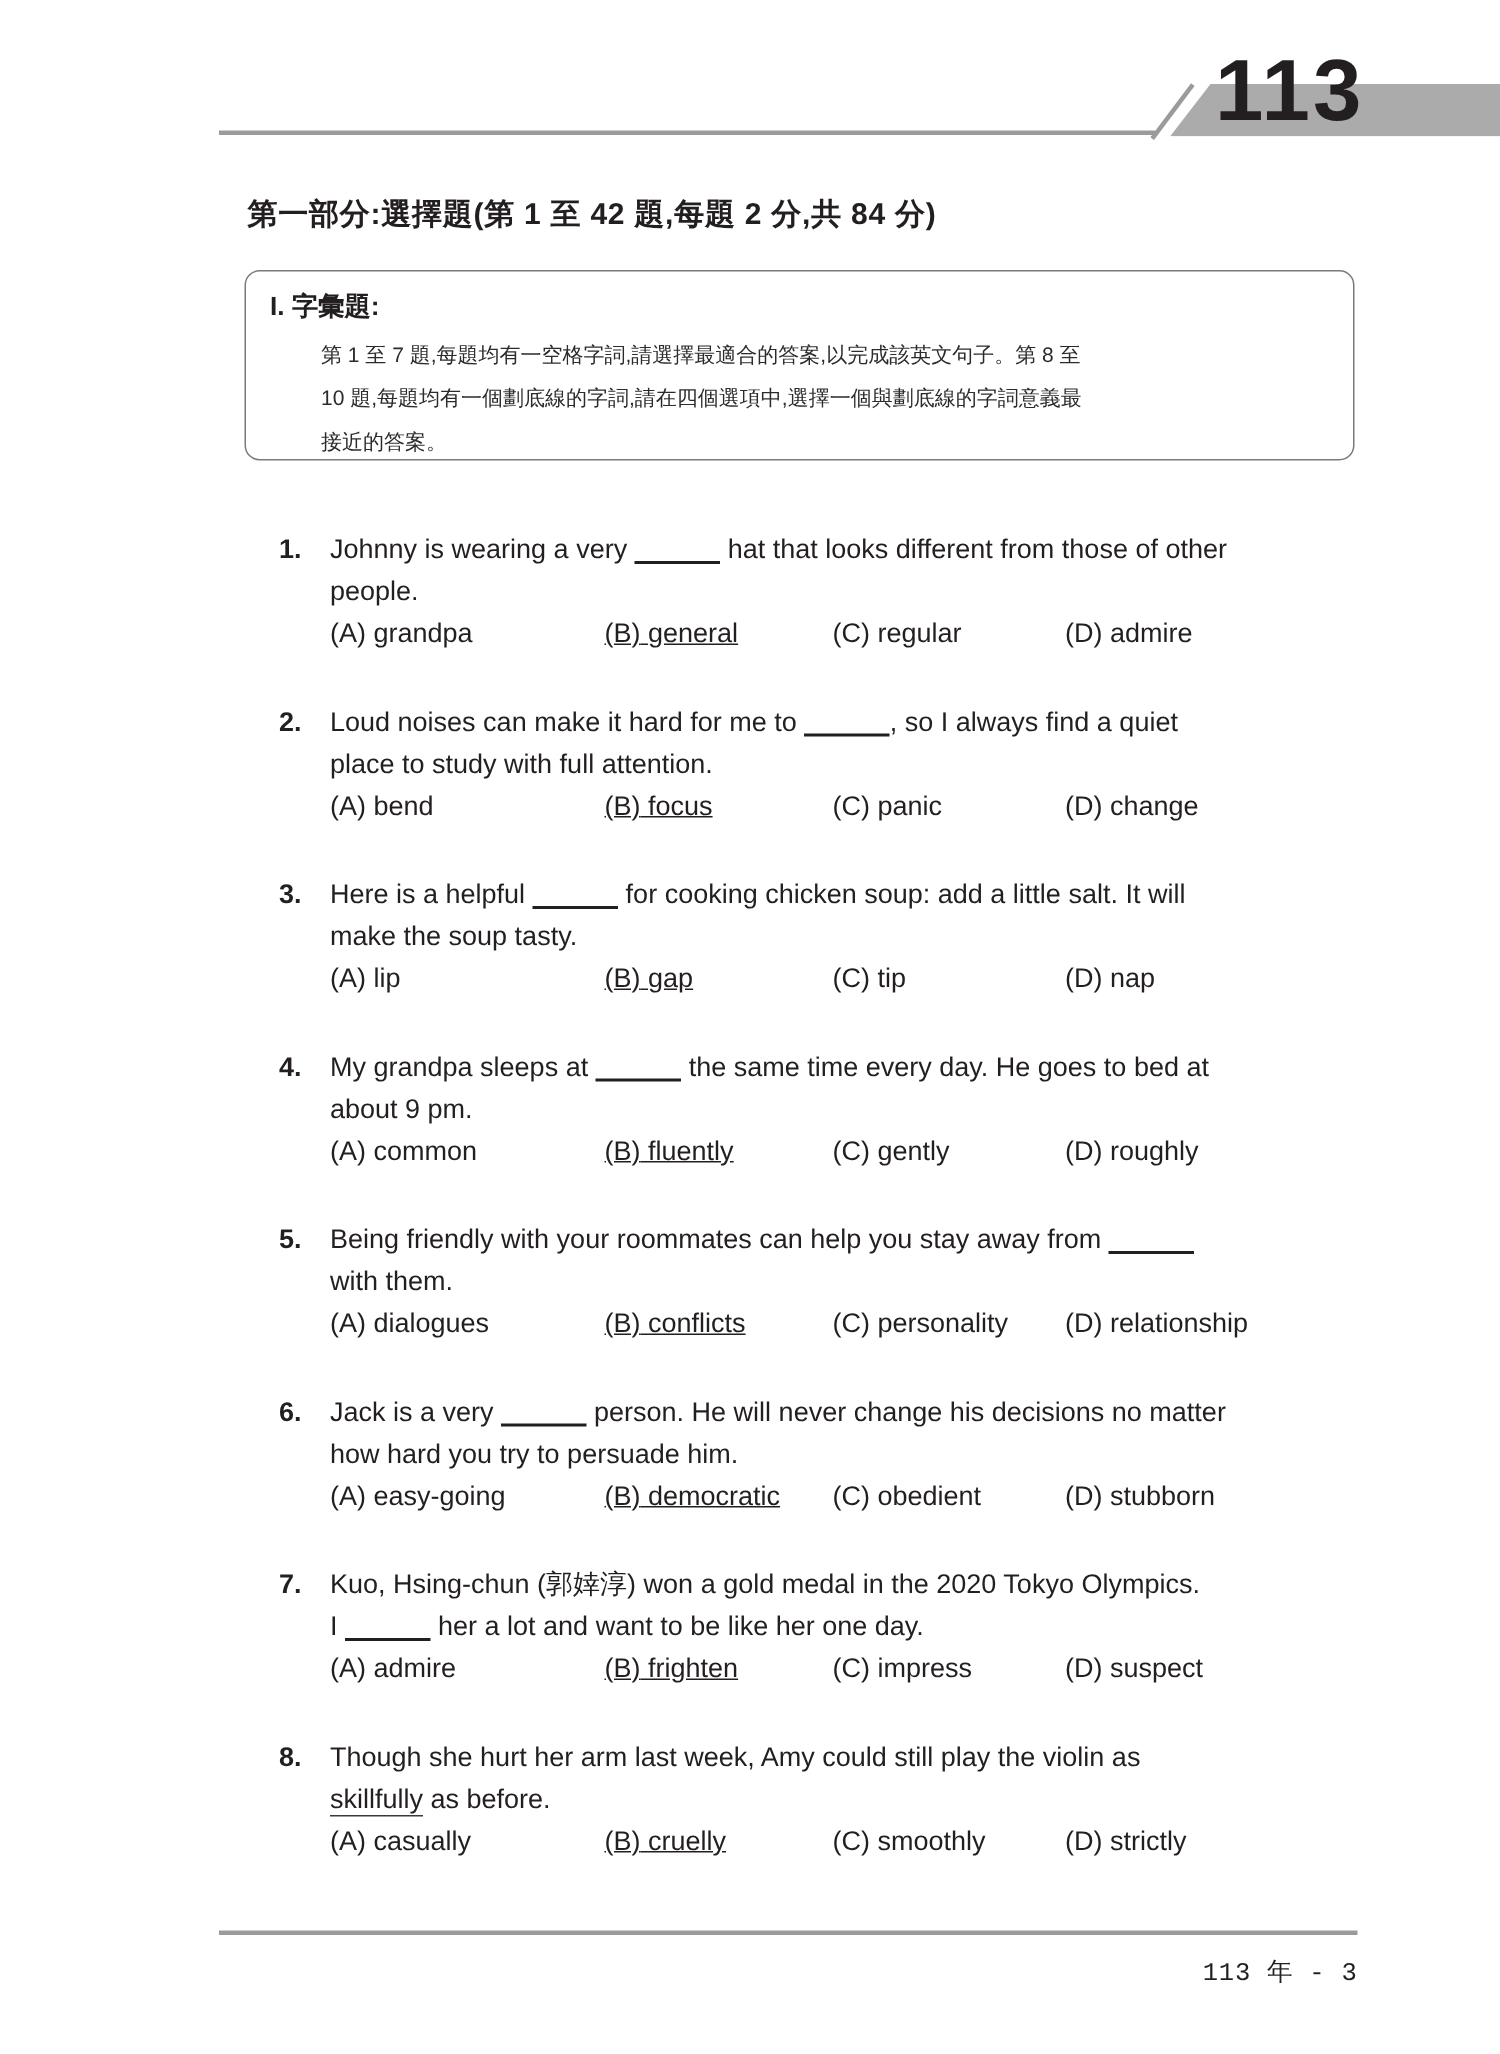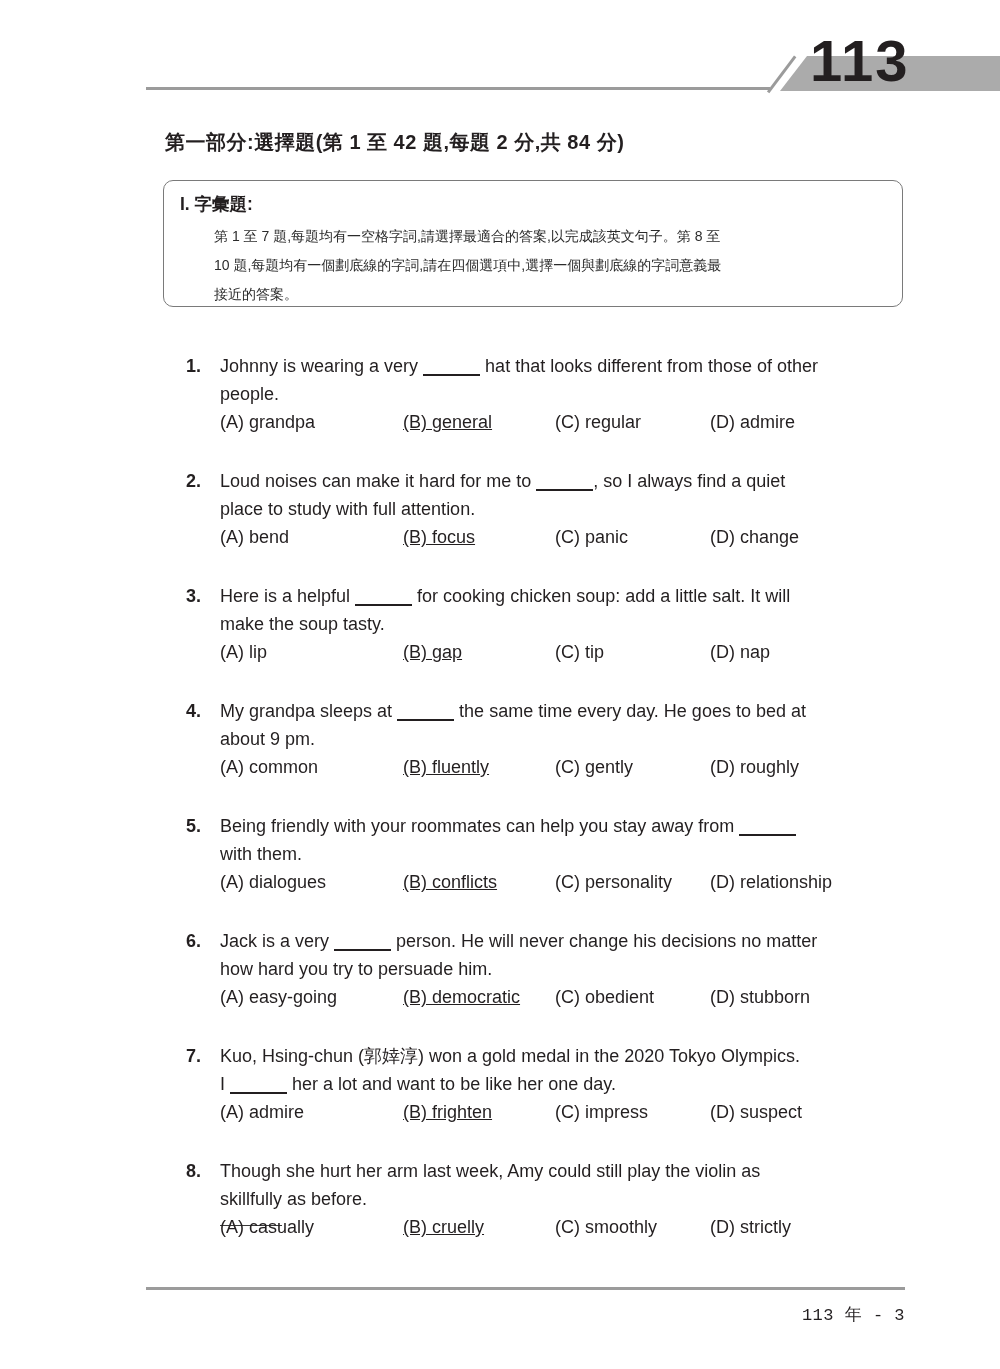--- a/index.html
+++ b/index.html
@@ -57,21 +57,21 @@
   }
   .question{display:flex;margin-bottom:31px;}
   .q-num{width:34px;flex:0 0 34px;font-size:18px;font-weight:bold;line-height:28px;}
   .q-body{flex:1;}
   .q-line{font-size:18px;line-height:28px;min-height:28px;}
   .blank{
     display:inline-block;width:57px;height:14px;
     border-bottom:2px solid #231f20;vertical-align:-4px;
   }
   .uline{
-    border-bottom:1.5px solid #3a3a3a;padding-bottom:16px;
+    border-bottom:1.5px solid #3a3a3a;padding-bottom:1px;
   }
   .q-options{display:flex;font-size:18px;line-height:28px;}
   .opt{white-space:nowrap;}
   .opt:nth-child(1){width:183px;flex:0 0 183px;}
   .opt:nth-child(2){width:152px;flex:0 0 152px;text-decoration:underline;}
   .opt:nth-child(3){width:155px;flex:0 0 155px;}
   .opt:nth-child(4){flex:1;}
   
   .footer-rule{
     position:absolute;left:128px;top:1287px;width:759px;height:3px;

